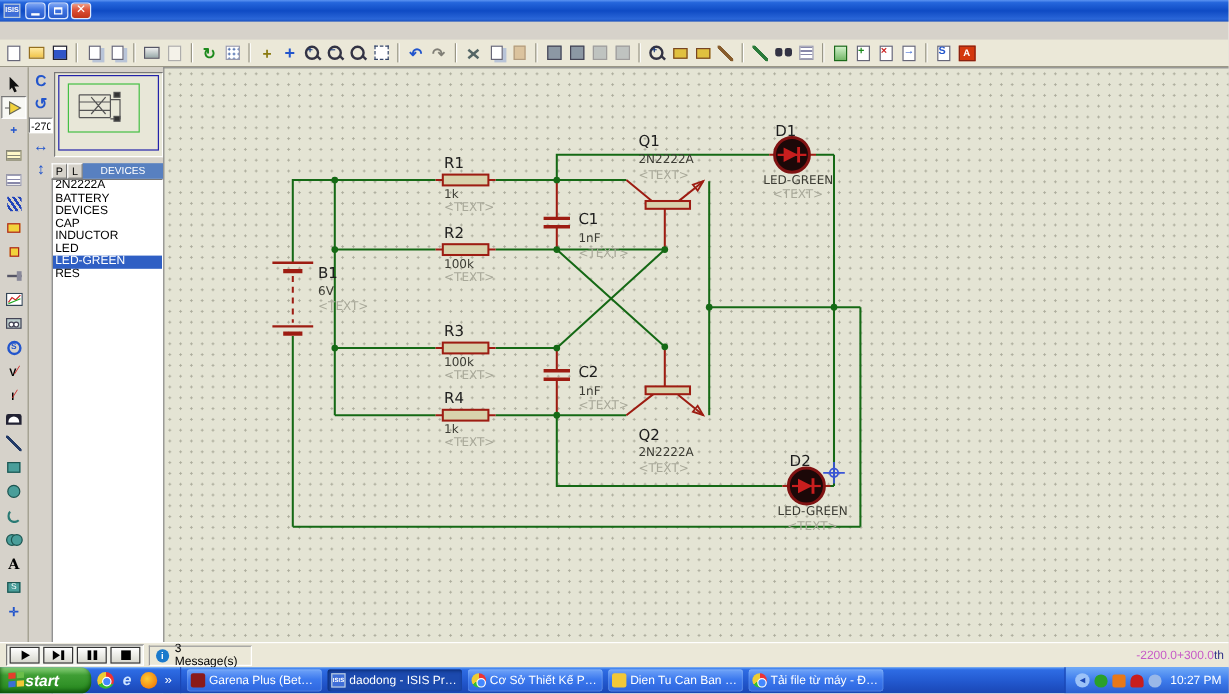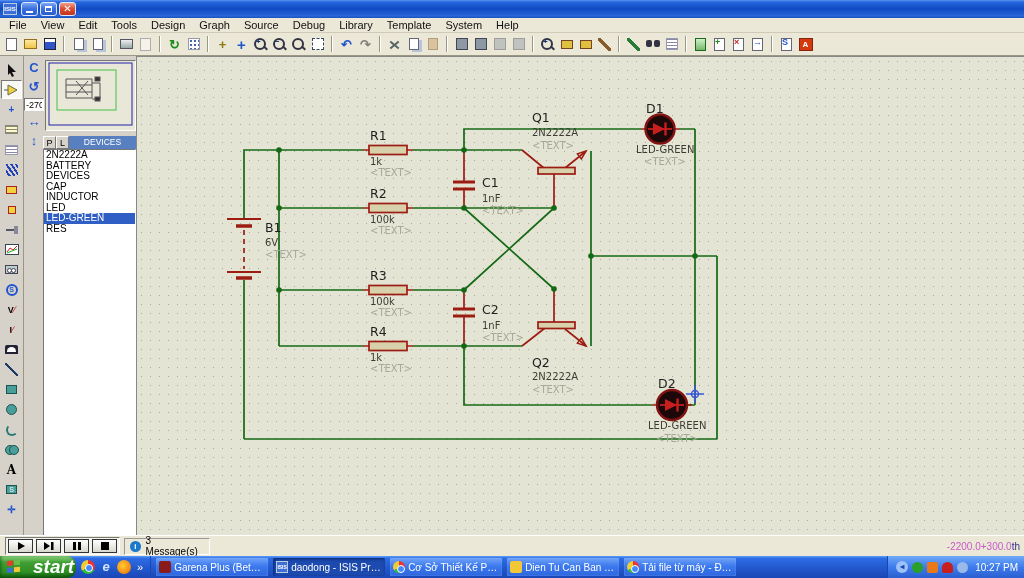--- a/index.html
+++ b/index.html
@@ -123,23 +123,23 @@
   .sbox{height:17px;border:1px solid;border-color:#999 #fff #fff #999;display:flex;
     align-items:center;padding:0 5px;margin-left:4px}
   .infoicon{width:11px;height:11px;border-radius:50%;background:#1B7ACC;color:#fff;font-size:8px;
     font-weight:bold;text-align:center;line-height:11px;margin-right:5px}
   .coords{margin-left:auto;margin-right:4px;color:#C75AC7;font-size:10px;display:flex;}
   .coords .units{color:#333388}
 
   
   .taskbar{position:absolute;left:0;top:556px;width:1024px;height:22px;
     background:linear-gradient(180deg,#5FA0F8 0%,#2E6CE4 10%,#2258CE 55%,#1A46B4 100%);display:flex;align-items:center}
-  .startbtn{height:22px;width:76px;border-radius:0 9px 9px 0;display:flex;align-items:center;gap:12px;
+  .startbtn{height:22px;width:76px;border-radius:0 9px 9px 0;display:flex;align-items:center;gap:0;
     padding-left:6px;background:linear-gradient(180deg,#8FD47F 0%,#3F9E34 30%,#2E8F25 75%,#1F7A1A 100%);
-    box-shadow:inset 0 -2px 4px #0b4d08;color:#fff;font-size:19px;font-weight:bold;font-style:italic}
+    box-shadow:inset 0 -2px 4px #0b4d08;color:#fff;font-size:13px;font-weight:bold;font-style:italic}
   .ql{display:flex;align-items:center;gap:4px;padding:0 5px;border-right:1px solid #1A46B4;height:22px}
   .qlicon{width:14px;height:14px;border-radius:50%}
   .chromeic{background:conic-gradient(#E33 0 33%,#3B3 33% 66%,#EC3 66%);position:relative}
   .chromeic::after{content:"";position:absolute;left:4px;top:4px;width:6px;height:6px;background:#48F;border:1px solid #fff;border-radius:50%}
   .ieic{background:transparent;color:#CFE4FF;font-size:13px;font-weight:bold;font-style:italic;line-height:14px;text-align:center}
   .medic{background:radial-gradient(circle at 40% 40%,#FC3,#E60)}
   .chev{color:#fff;font-size:11px;margin:0 2px}
   .taskbtn{width:112px;height:18px;margin-left:5px;border-radius:2px;display:flex;align-items:center;gap:3px;
     padding:0 3px;background:linear-gradient(180deg,#6FA3F8,#3C79EE 45%,#2E66DE);box-shadow:inset 0 0 1px #BDF;
     color:#fff;font-size:10px;white-space:nowrap;overflow:hidden}
@@ -171,34 +171,20 @@
       <div class="wbtn">
           <span class="ming"></span>
         </div>
       <div class="wbtn">
           <span class="resg"></span>
         </div>
       <div class="wbtn close">✕</div>
     </div>
   </div>
 
-  <div class="menubar">
-    <span class="menu-item">File</span>
-    <span class="menu-item">View</span>
-    <span class="menu-item">Edit</span>
-    <span class="menu-item">Tools</span>
-    <span class="menu-item">Design</span>
-    <span class="menu-item">Graph</span>
-    <span class="menu-item">Source</span>
-    <span class="menu-item">Debug</span>
-    <span class="menu-item">Library</span>
-    <span class="menu-item">Template</span>
-    <span class="menu-item">System</span>
-    <span class="menu-item">Help</span>
-  </div>
 
   <div class="toolbar">
     <span class="t">
         <span class="pg"></span>
       </span>
     <span class="t">
         <span class="fol"></span>
       </span>
     <span class="t">
         <span class="dsk"></span>

